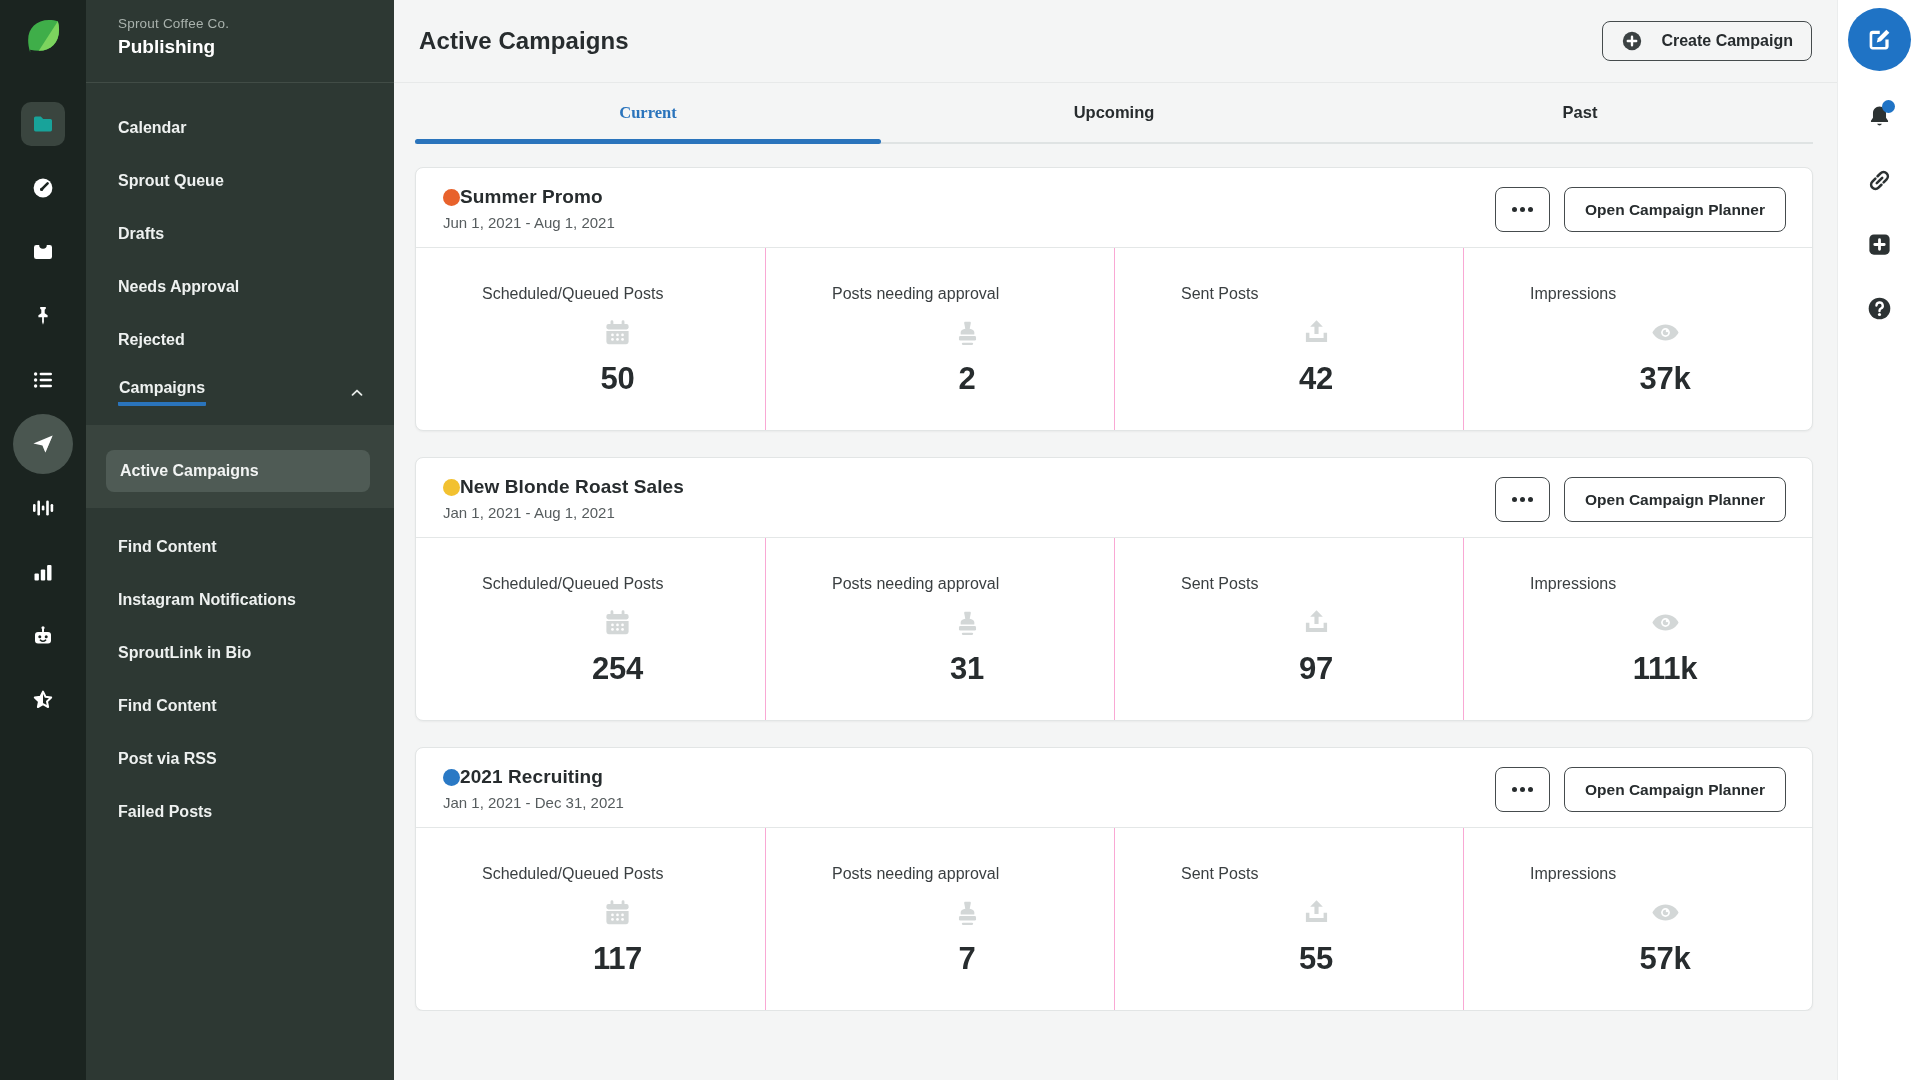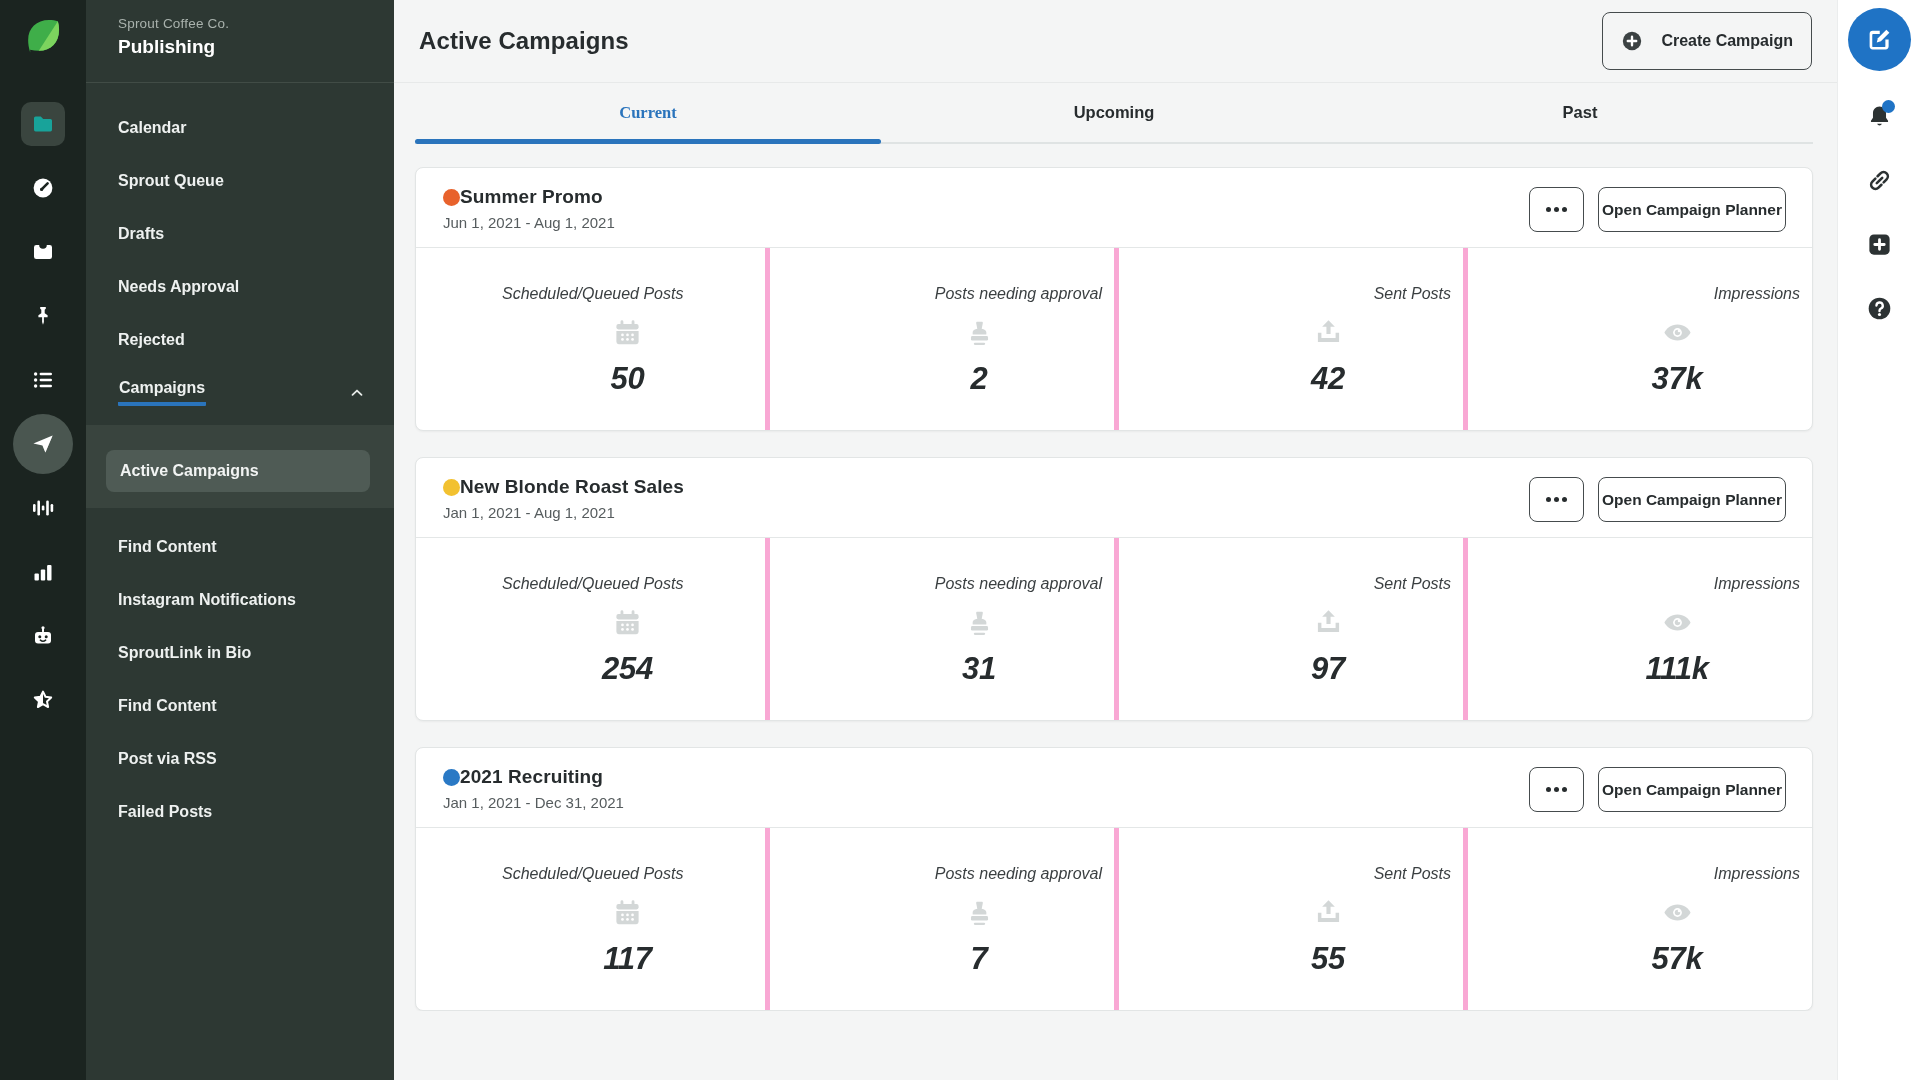--- a/index.html
+++ b/index.html
@@ -30,45 +30,45 @@
   .submenu { background:var(--submenu-bg); padding:25px 0 16px 0; margin-top:6px; }
   .submenu-pill { margin:0 24px 0 20px; height:42px; border-radius:8px; display:flex; align-items:center; padding-left:14px; font-size:16px; font-weight:600; color:#f2f4f3; cursor:pointer; }
   .submenu-pill.active { background:var(--pill-bg); }
   .submenu-pill + .submenu-pill { margin-top:10px; }
   .side-nav-lower { padding-top:12px; }
 
   
   .main { flex:1; background:var(--main-bg); display:flex; flex-direction:column; min-width:0; }
   .main-head { height:83px; border-bottom:1px solid var(--divider); display:flex; align-items:center; justify-content:space-between; padding:0 25px 0 25px; flex-shrink:0; }
   .page-title { font-size:24px; font-weight:700; letter-spacing:.1px; }
-  .create-btn { height:58px; display:flex; align-items:center; gap:18px; border:1px solid var(--btn-border); border-radius:8px; background:transparent; padding:0 18px; font-family:inherit; font-size:16px; font-weight:700; color:var(--text-dark); cursor:pointer; }
+  .create-btn { height:40px; display:flex; align-items:center; gap:18px; border:1px solid var(--btn-border); border-radius:8px; background:transparent; padding:0 18px; font-family:inherit; font-size:16px; font-weight:700; color:var(--text-dark); cursor:pointer; }
   .create-btn svg { width:22px; height:22px; }
 
   .tabs { margin:0 24px 0 21px; height:61px; display:flex; border-bottom:2px solid #dfe3e3; flex-shrink:0; }
   .tab { flex:1; position:relative; display:flex; align-items:center; justify-content:center; font-size:16.5px; font-weight:600; color:var(--text-dark); background:none; border:none; font-family:inherit; cursor:pointer; }
   .tab.active { color:var(--accent);font-family:Liberation Serif, serif; }
   .tab.active::after { content:""; position:absolute; left:0; right:0; bottom:-2px; height:5px; border-radius:3px; background:var(--accent); }
 
   .cards { padding:23px 24px 0 21px; display:flex; flex-direction:column; gap:26px; overflow:hidden; }
   .card { background:#fff; border:1px solid var(--card-border); border-radius:8px; box-shadow:0 1px 2px rgba(30,40,40,.05); }
   .card-head { display:flex; justify-content:space-between; align-items:flex-start; padding:18px 26px 15px 27px; }
   .title-row { display:flex; align-items:center; }
   .camp-dot { width:17px; height:17px; border-radius:50%; flex-shrink:0; }
   .camp-name { font-size:19px; font-weight:700; letter-spacing:.1px; }
   .camp-dates { font-size:15px; color:var(--text-gray); margin-top:6px; }
   .card-actions { display:flex; gap:14px; margin-top:1px; }
   .btn { height:45px; border:1px solid var(--btn-border); border-radius:8px; background:#fff; display:flex; align-items:center; justify-content:center; font-family:inherit; font-size:15.5px; font-weight:700; color:var(--text-dark); cursor:pointer; }
   .more-btn { width:55px; }
   .dots { position:relative; width:21px; height:5px; }
   .dots::before { content:""; position:absolute; left:0; top:0; width:5px; height:5px; border-radius:50%; background:currentColor; box-shadow:8px 0 0 currentColor, 16px 0 0 currentColor; }
-  .planner-btn { padding:0 3px; }
+  .planner-btn { padding:0 20px; }
 
   .card-stats { display:grid; grid-template-columns:1fr 1fr 1fr 1fr; border-top:1px solid #e4e7e7; }
-  .stat { padding:37px 12px 33px 86px;font-style:italic; }
-  .stat + .stat { border-left:5px solid #f9a8d4;text-align:right; }
+  .stat { padding:37px 12px 33px 66px; }
+  .stat + .stat { border-left:1px solid #f9a8d4; }
   .stat-label { font-size:16px; color:#3a3f41; }
   .stat-value-row { display:flex; align-items:center; gap:13px; margin-top:14px;flex-direction:column; }
   .stat-icon { width:31px; height:31px; color:var(--stat-icon); flex-shrink:0; }
   .stat-value { font-size:31px; font-weight:700; letter-spacing:-.3px; color:var(--text-dark); }
 
   
   .rightbar { width:83px; height:100%; background:#fff; border-left:1px solid #ebeded; display:flex; flex-direction:column; align-items:center; flex-shrink:0; }
   .fab { width:63px; height:63px; border-radius:50%; background:var(--compose-blue); border:none; margin-top:8px; display:flex; align-items:center; justify-content:center; cursor:pointer; }
   .fab svg { width:30px; height:30px; }
   .right-nav { margin-top:23px; display:flex; flex-direction:column; gap:20px; align-items:center; }

